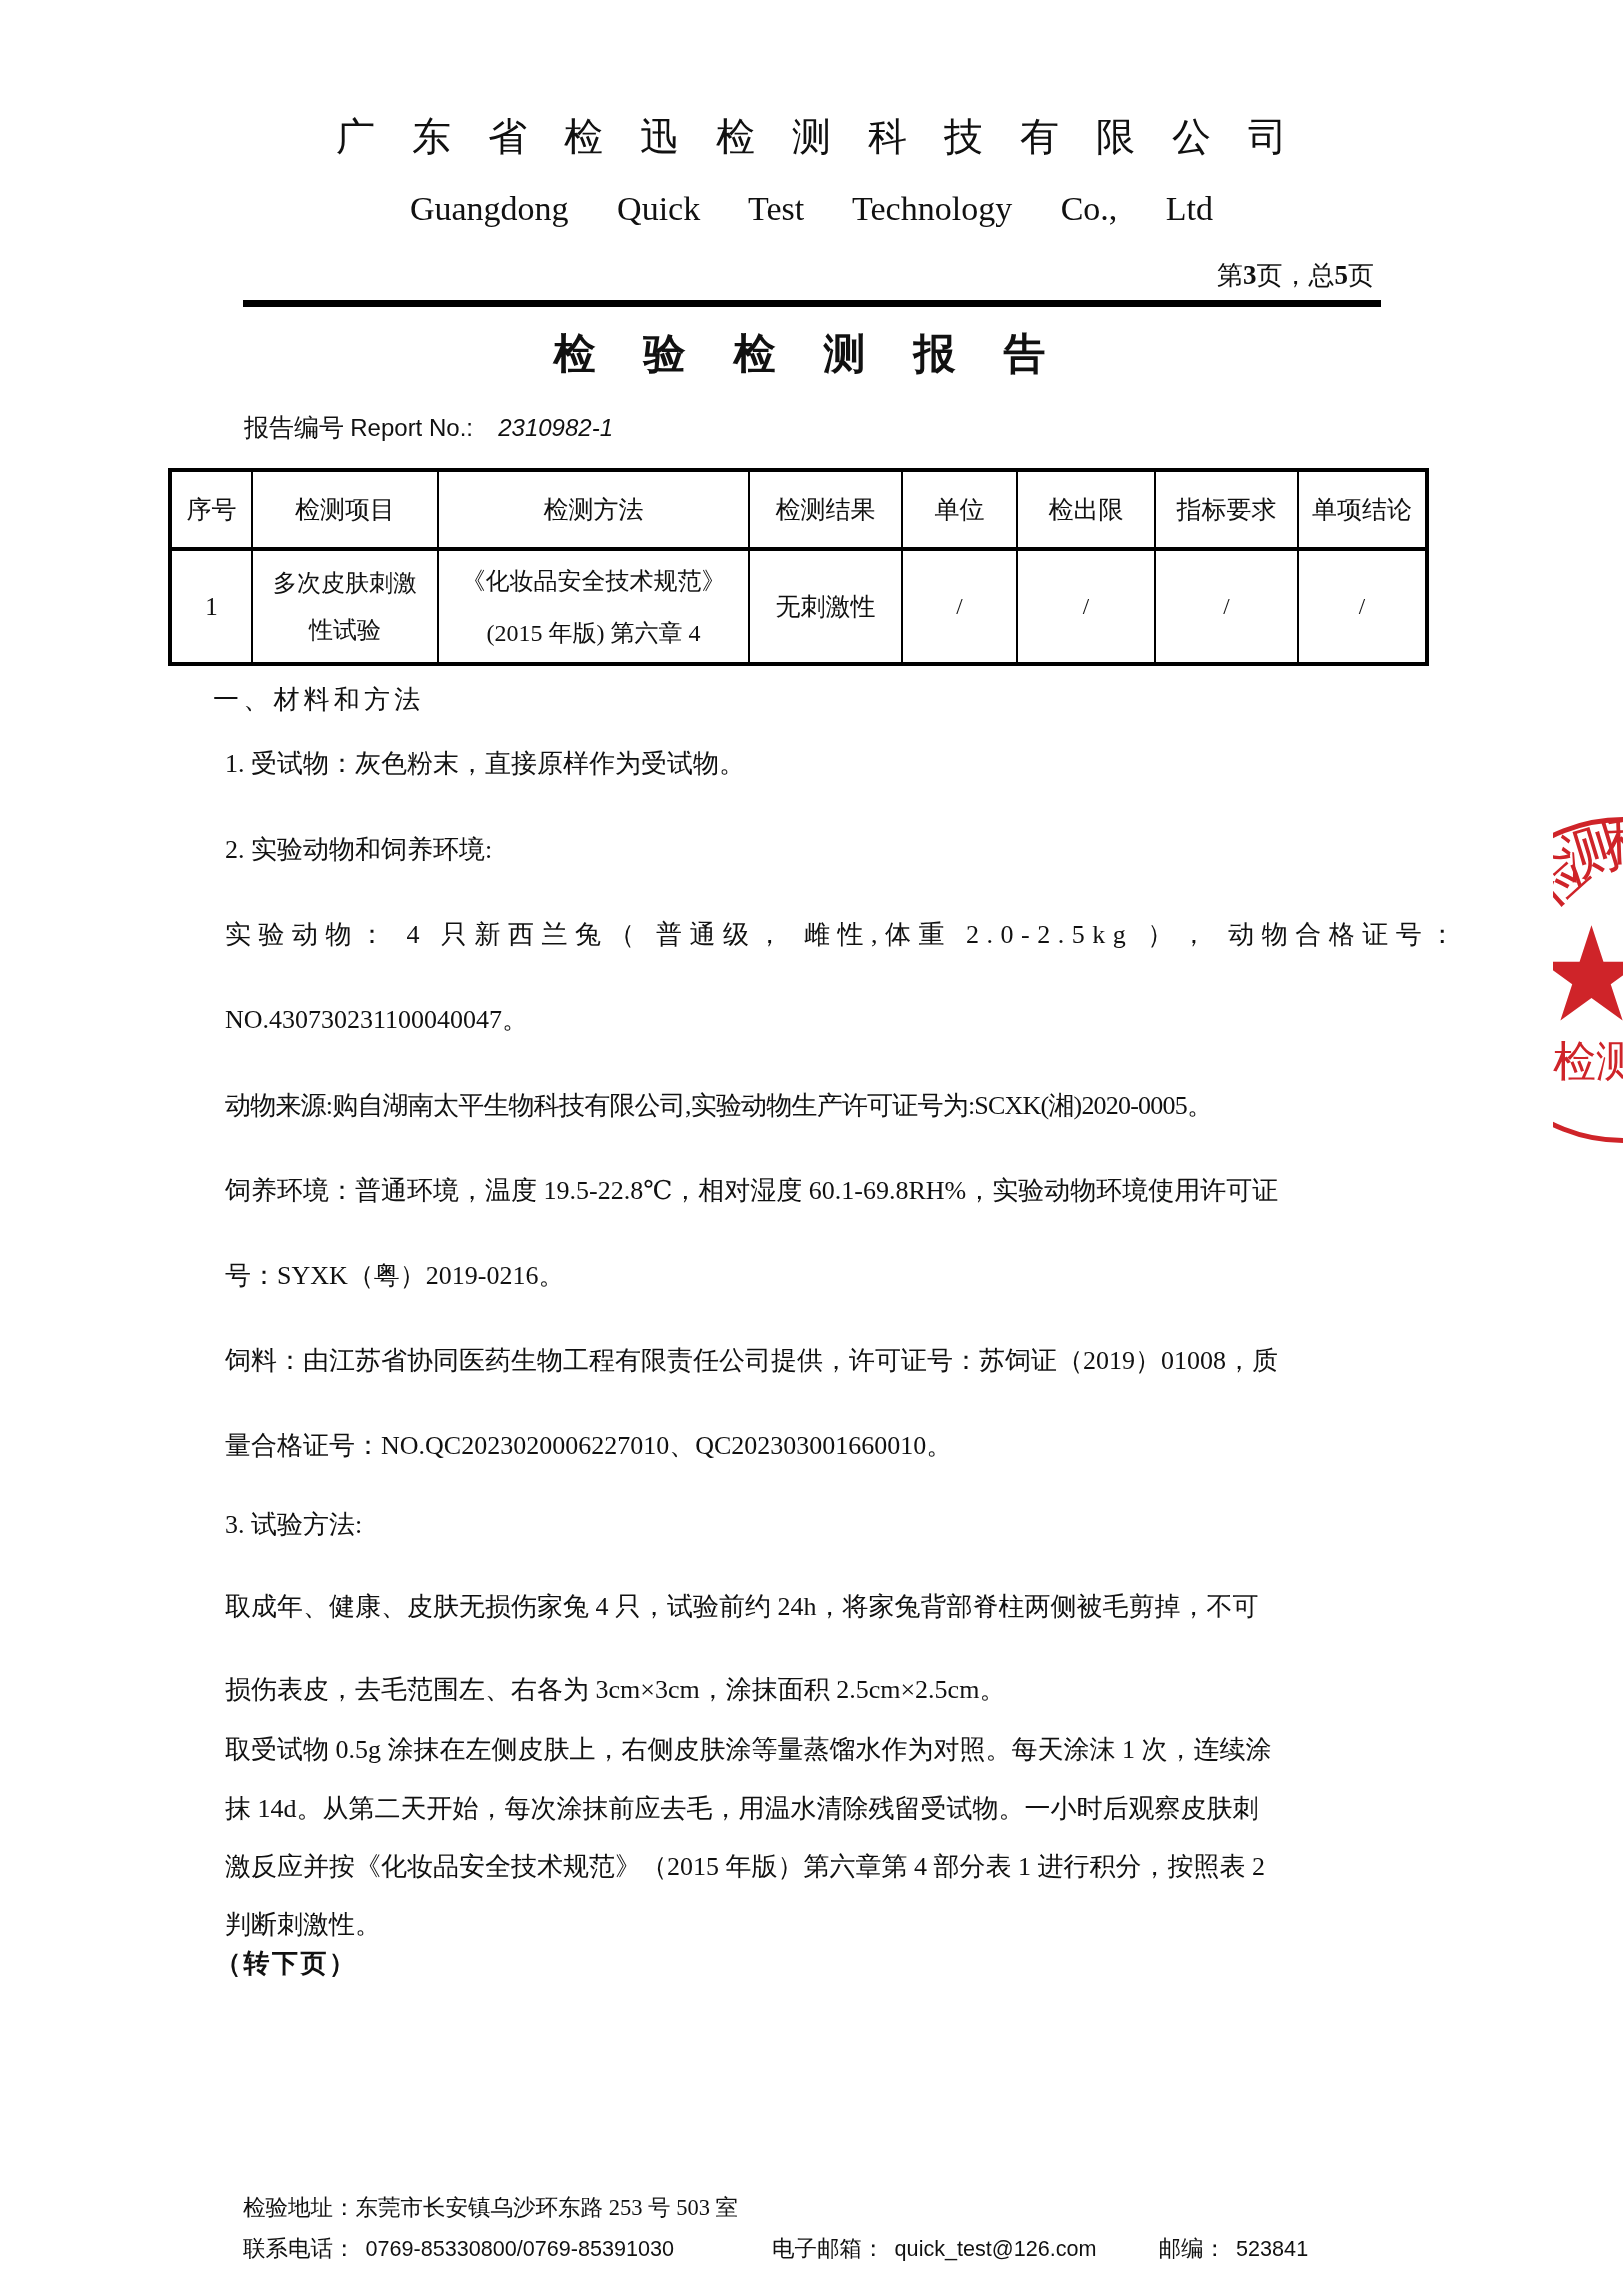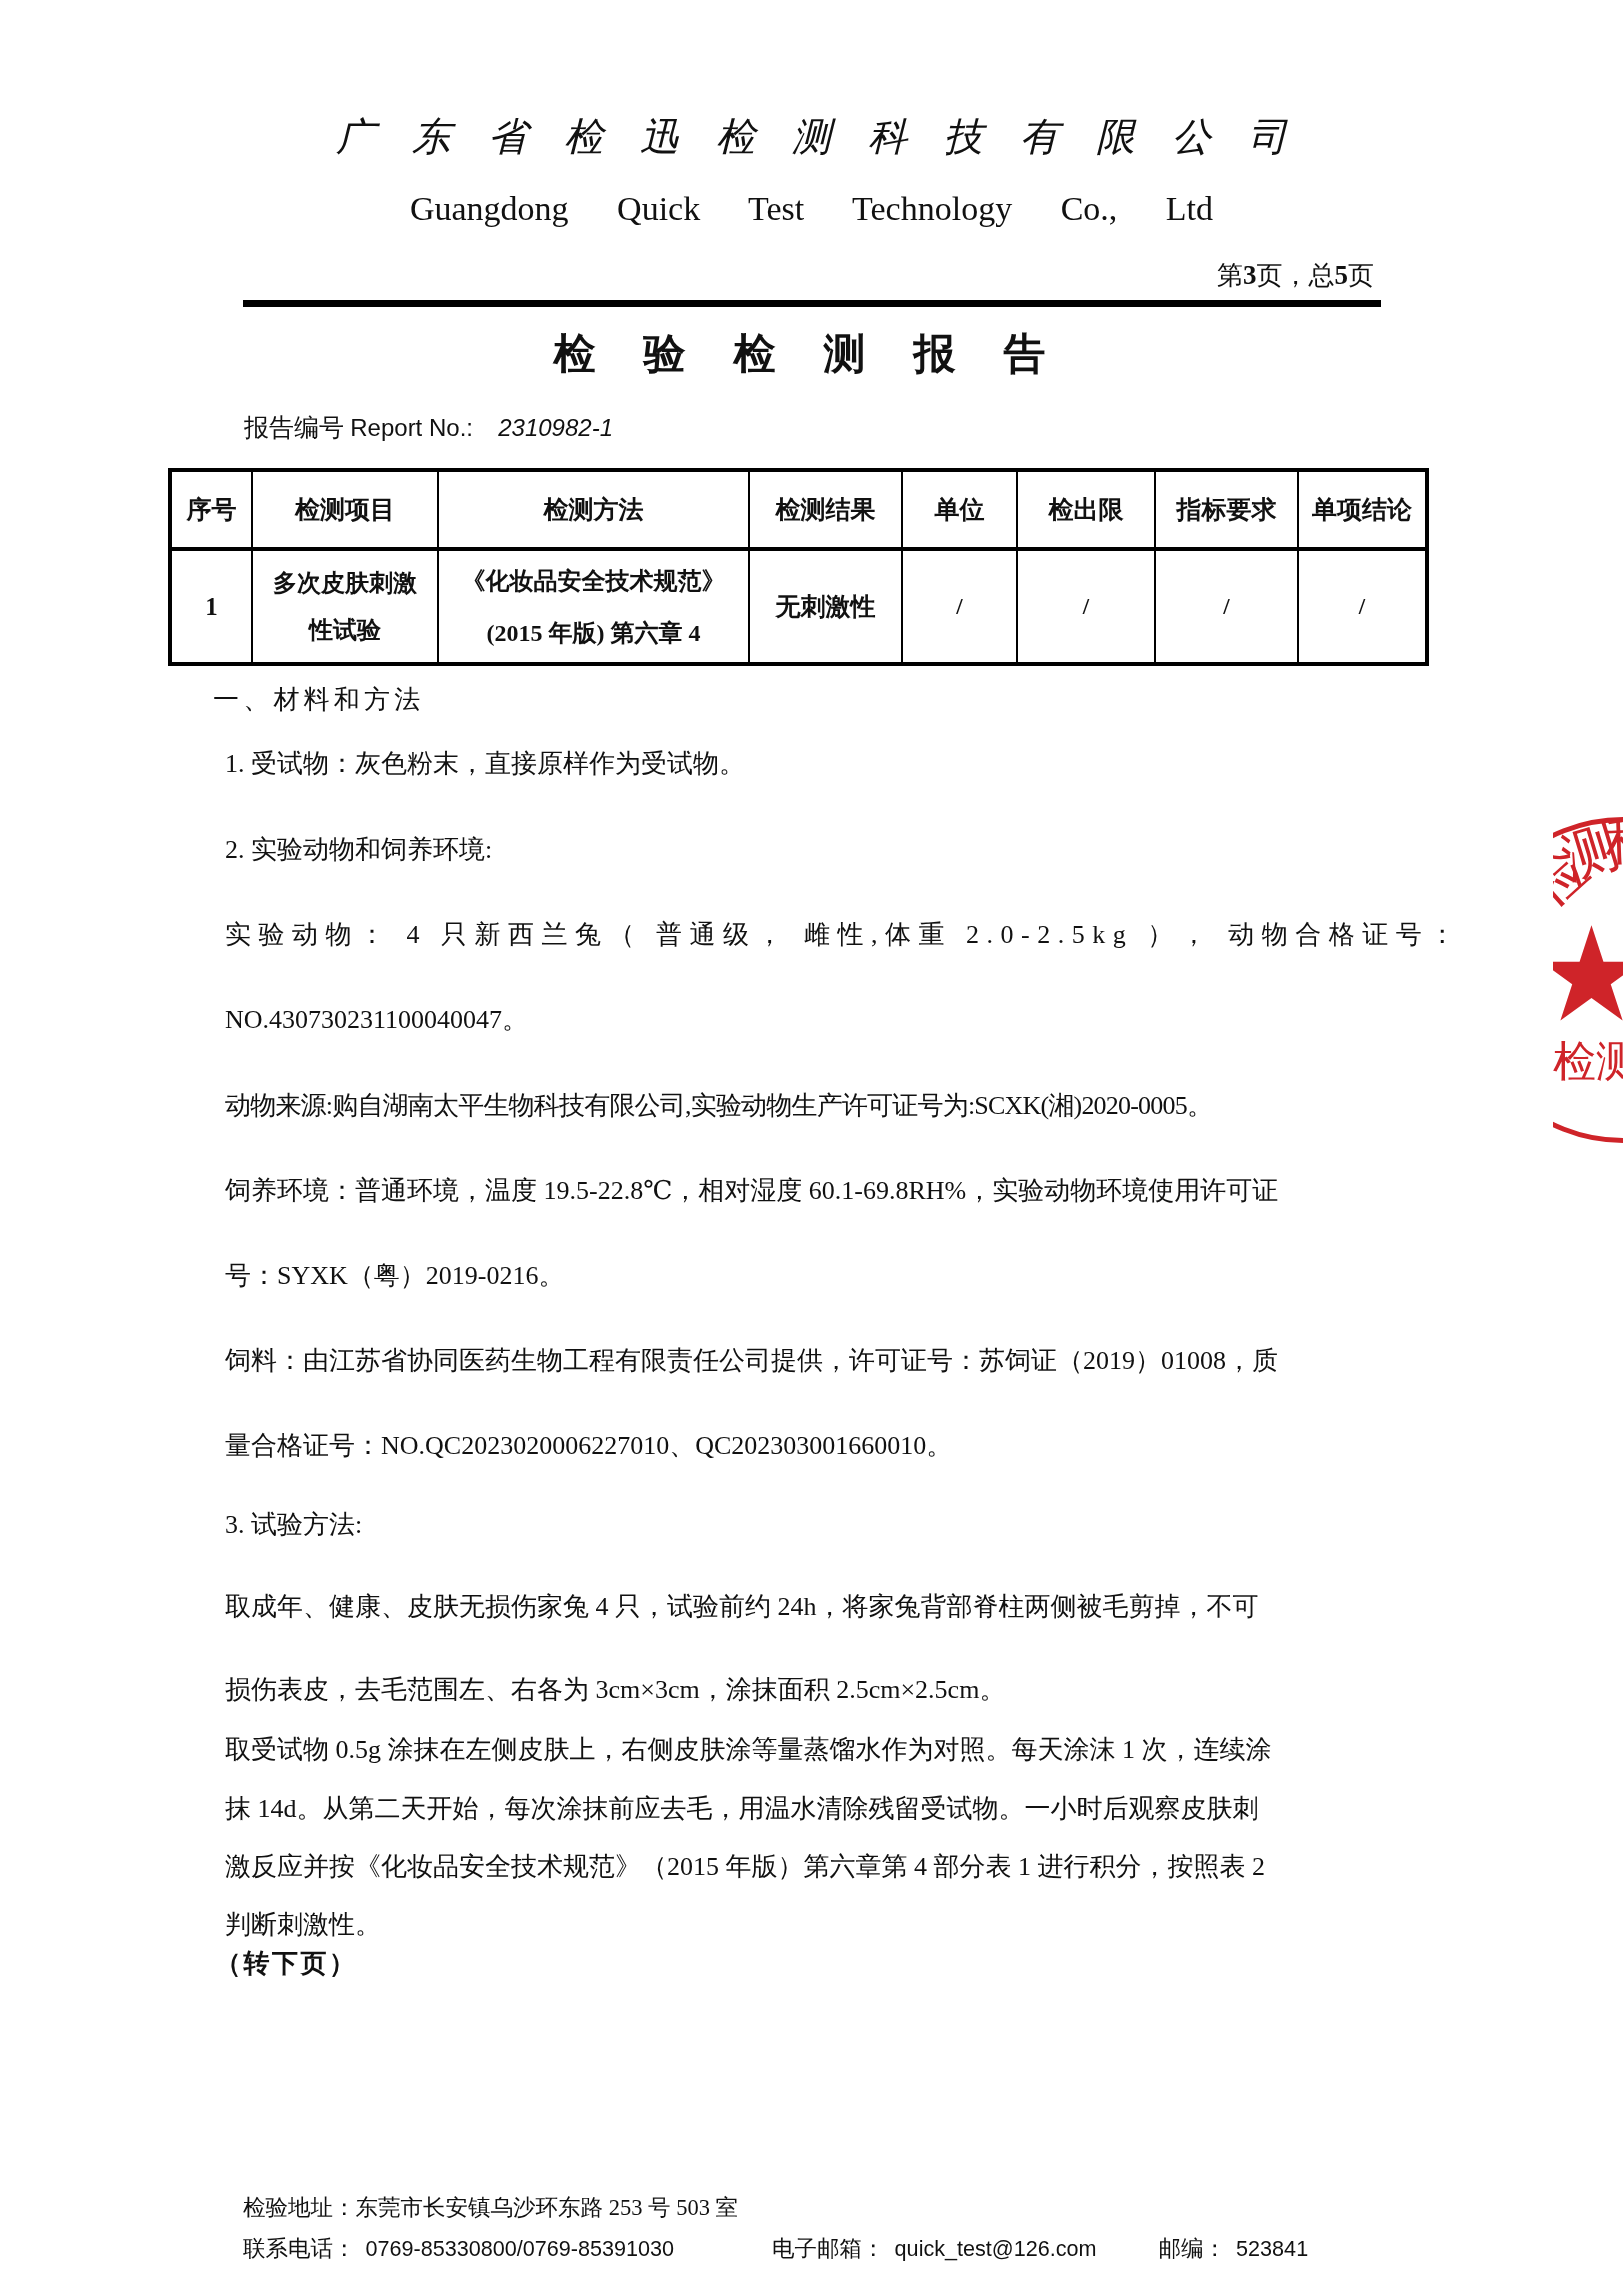--- a/index.html
+++ b/index.html
@@ -16,21 +16,20 @@
   .abs { position:absolute; }
 
   
   .company-cn {
     top:110px; left:0; width:100%;
     text-align:center;
     font-size:39px;
     letter-spacing:37px;
     padding-left:37px;
     white-space:nowrap;
-    font-style:italic;
   }
   .company-en {
     top:190px; left:0; width:100%;
     text-align:center;
     font-size:34px;
     word-spacing:40px;
     white-space:nowrap;
   }
   .page-info {
     top:258px; right:249px;
@@ -67,21 +66,21 @@
     top:468px; left:168px;
     width:1257px;
     border-collapse:collapse;
     table-layout:fixed;
     text-align:center;
     font-size:25px;
     border:4.2px solid #000;
   }
   table.report th, table.report td {
     border:2.5px solid #000;
-    font-weight:bold;
+    font-weight:normal;
     vertical-align:middle;
     overflow:hidden;
   }
   table.report thead tr { height:79px; }
   table.report tbody tr { height:115px; }
   table.report thead { border-bottom:4.2px solid #000; }
   td.cell-item { padding:0 11.6px; line-height:47px; font-size:24px; }
   td.cell-method { font-size:24px; line-height:52px; }
   td.cell-result { font-size:25px; }
   td.cell-slash { font-size:23px; }

